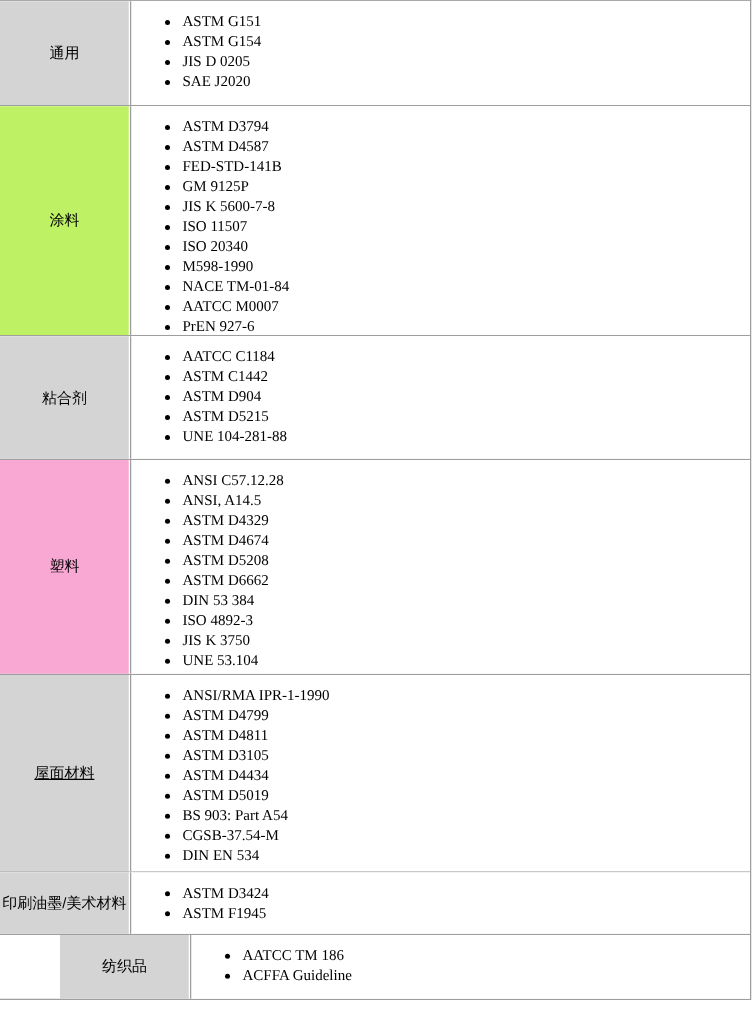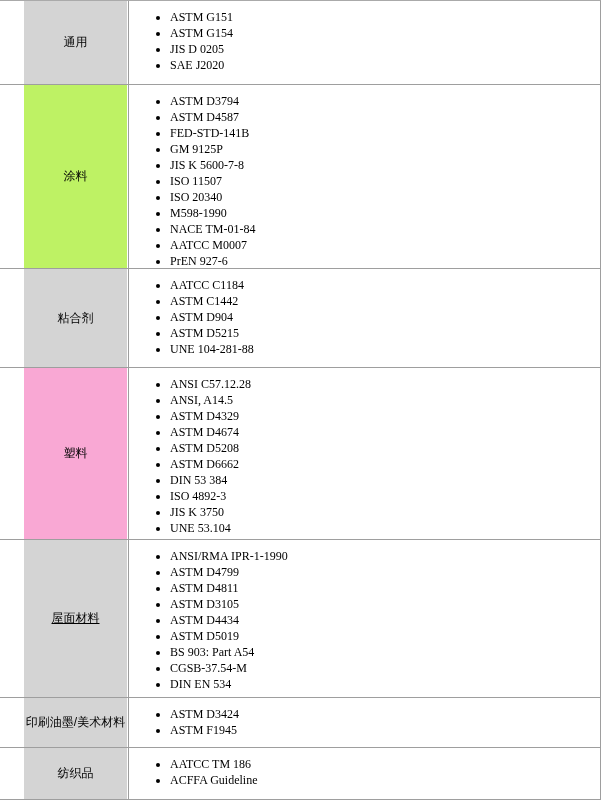--- a/index.html
+++ b/index.html
@@ -24,21 +24,20 @@
   }
   .cat {
     width: 104px;
     flex: 0 0 104px;
     background: #d4d4d4;
     border-right: 1px solid #ffffff;
     display: flex;
     align-items: center;
     justify-content: center;
     box-sizing: border-box;
-    margin-left: 24px;
   }
   .cat span {
     font-size: 12px;
     white-space: nowrap;
     text-align: center;
   }
   .content {
     flex: 1 1 auto;
     border-left: 1px solid #9e9e9e;
     background: #ffffff;
@@ -149,21 +148,21 @@
       <div class="cat" style="background: rgb(212, 212, 212);">
         <span>印刷油墨/美术材料</span>
       </div>
       <div class="content">
         <ul>
           <li>ASTM D3424</li>
           <li>ASTM F1945</li>
         </ul>
       </div>
     </div>
-    <div class="row" style="height: 52px;">
+    <div class="row" style="height: 52px; padding-left: 48px;">
       <div class="cat" style="background: rgb(212, 212, 212);">
         <span>纺织品</span>
       </div>
       <div class="content">
         <ul>
           <li>AATCC TM 186</li>
           <li>ACFFA Guideline</li>
         </ul>
       </div>
     </div>

